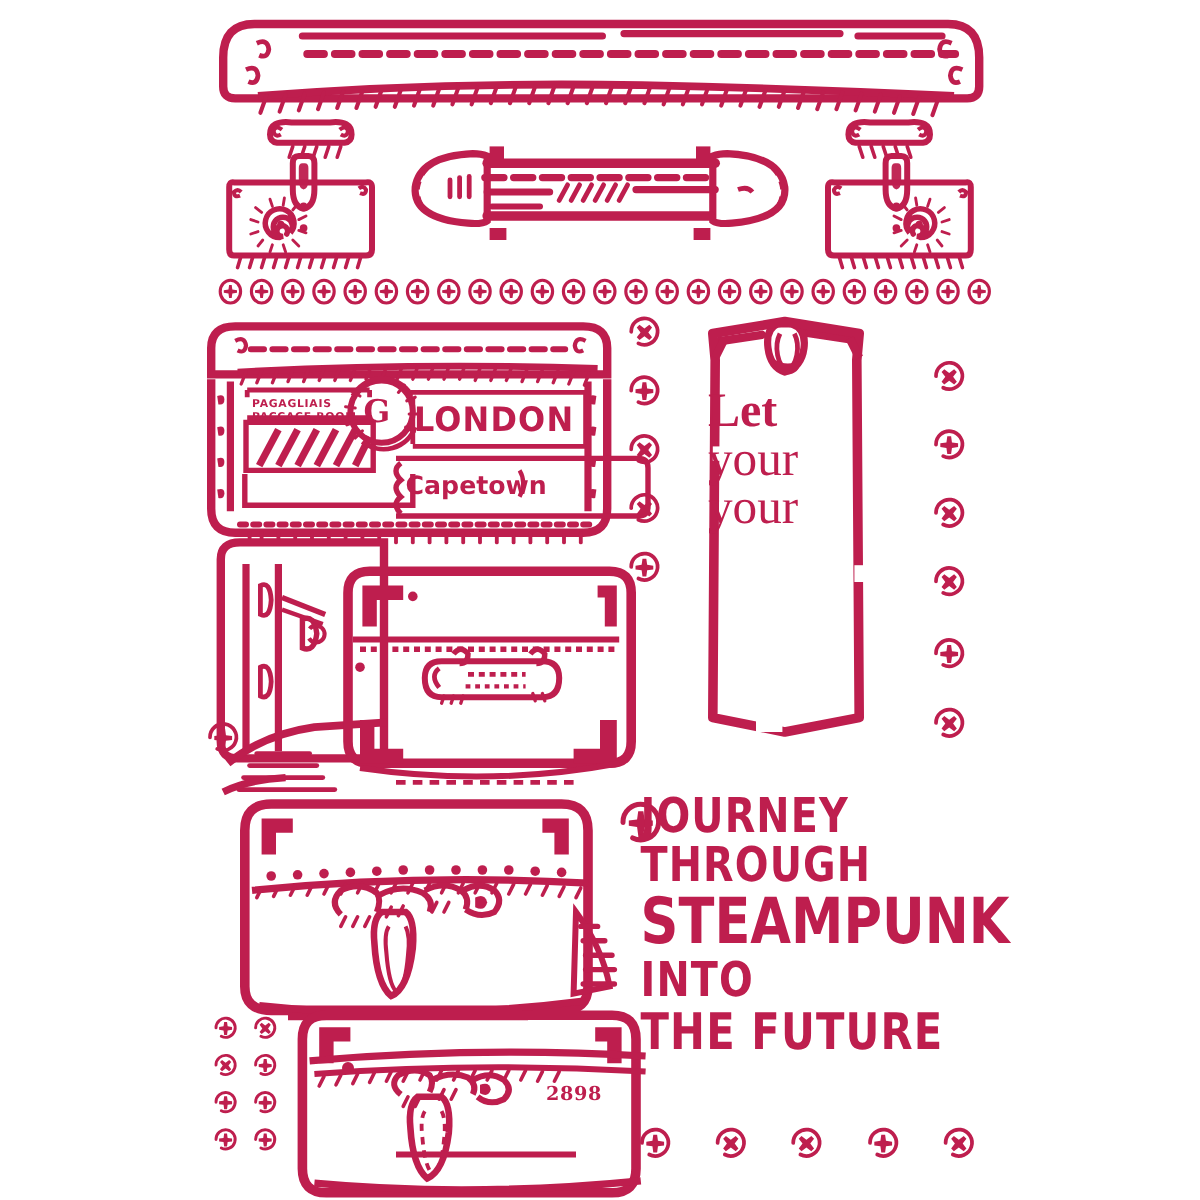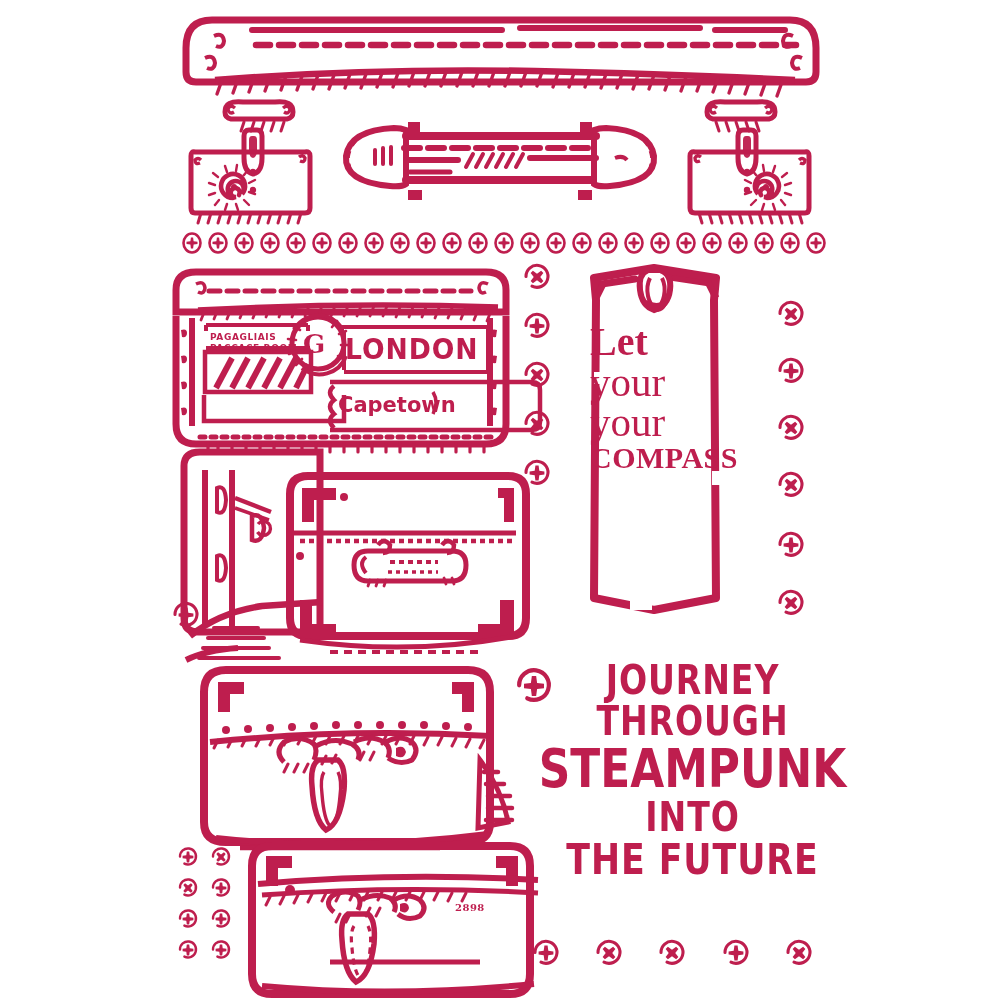--- a/index.html
+++ b/index.html
@@ -12,21 +12,21 @@
   
   #tag-quote{left:590px;top:322px;width:170px;text-align:left;
              font-family:"Liberation Serif", serif;line-height:0.99;}
   #tag-quote .l{display:block;color:#BE1E4E;}
   #tag-quote .big{font-size:40px;font-weight:700;letter-spacing:0px;}
   #tag-quote .small{font-size:41px;font-weight:400;}
   #tag-quote .caps{font-size:34px;font-weight:700;letter-spacing:0.5px;}
   #tag-quote .caps2{font-size:30px;font-weight:700;letter-spacing:0.5px;}
 
   
-  #slogan{left:520px;top:660px;width:345px;text-align:center;
+  #slogan{left:520px;top:660px;width:345px;
           font-family:"DejaVu Sans", sans-serif;line-height:1.03;}
   #slogan span{display:block;color:#BE1E4E;font-weight:700;
                letter-spacing:1px;font-stretch:condensed;
                transform:scaleX(0.92);transform-origin:center;}
   #slogan .s1{font-size:40px;}
   #slogan .s2{font-size:40px;}
   #slogan .s3{font-size:53px;letter-spacing:0px;}
   #slogan .s4{font-size:40px;}
   #slogan .s5{font-size:42px;}
 
@@ -35,21 +35,21 @@
   #lbl-baggage{left:210px;top:332px;width:98px;text-align:left;
                font-size:9px;line-height:1.25;letter-spacing:0.6px;
                font-family:"DejaVu Sans", sans-serif;}
   #lbl-london{left:345px;top:333px;font-size:28px;letter-spacing:1px;
               font-family:"DejaVu Sans", sans-serif;transform:scaleX(0.95);
               transform-origin:left center;}
   #lbl-capetown{left:338px;top:393px;font-size:21px;letter-spacing:0px;
                 font-family:"DejaVu Sans", sans-serif;}
   #lbl-g{left:303px;top:329px;font-size:26px;font-weight:700;
          font-family:"DejaVu Serif", serif;}
-  #lbl-number{left:455px;top:902px;font-size:10px;font-weight:700;
+  #lbl-number{left:455px;top:902px;font-size:16px;font-weight:700;
               font-family:"DejaVu Serif", serif;letter-spacing:0.5px;}
 </style>
 </head>
 <body>
 
 <div id="stage">
 
   <svg class="layer" viewBox="0 0 1000 1000">
     <defs>
 
@@ -706,21 +706,20 @@
       <g transform="translate(534,686) scale(1.35)">
           <use href="#sc-plus"></use>
         </g>
     </g>
   </svg>
 
   <div class="txt" id="tag-quote">
     <span class="l big">Let</span>
     <span class="l small">your</span>
     <span class="l small">your</span>
-    <span class="l caps2">COMPASS</span>
   </div>
 
   <div class="txt" id="slogan">
     <span class="s1">JOURNEY</span>
     <span class="s2">THROUGH</span>
     <span class="s3">STEAMPUNK</span>
     <span class="s4">INTO</span>
     <span class="s5">THE FUTURE</span>
   </div>
 

